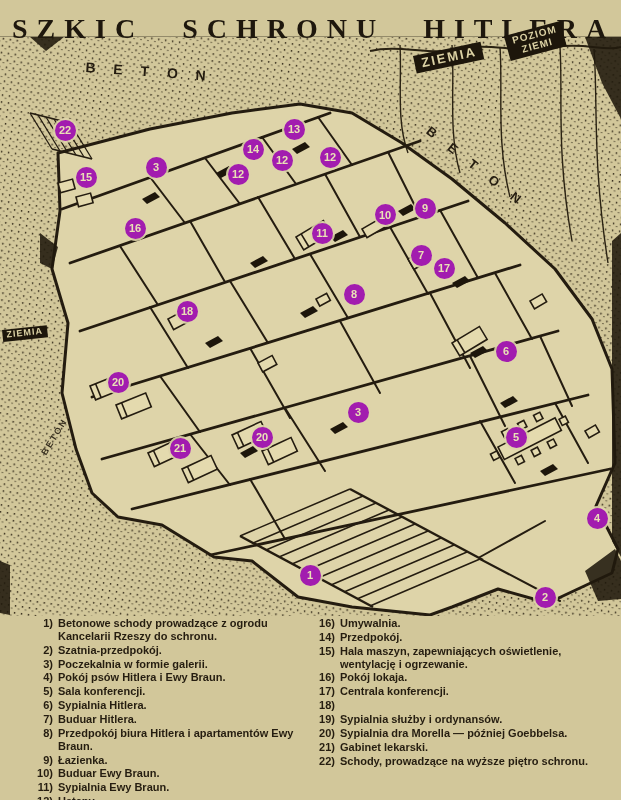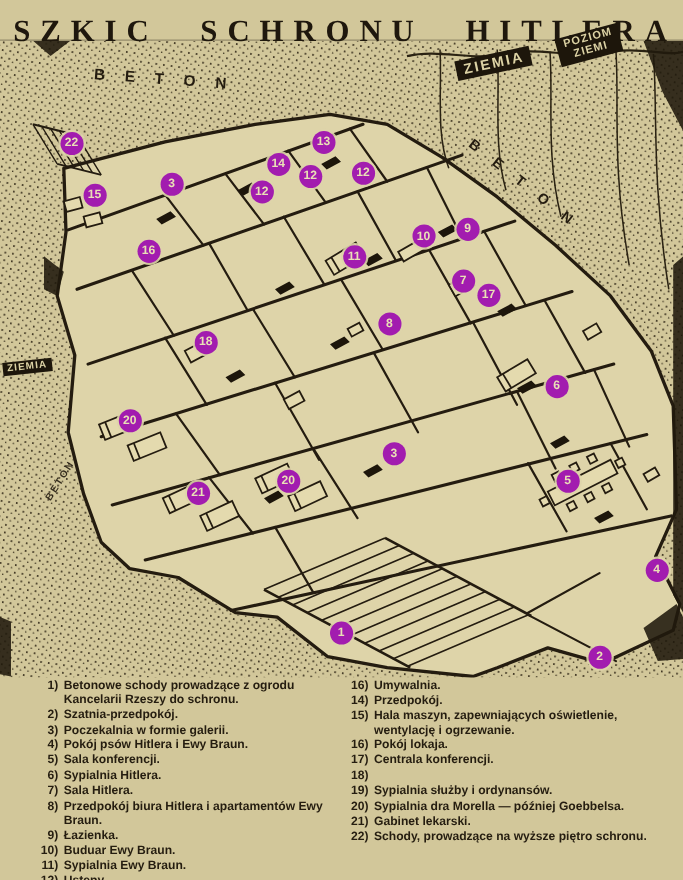--- a/index.html
+++ b/index.html
@@ -236,21 +236,21 @@
         <li class="item">
           <span class="num">5)</span>
           <span class="txt">Sala konferencji.</span>
         </li>
         <li class="item">
           <span class="num">6)</span>
           <span class="txt">Sypialnia Hitlera.</span>
         </li>
         <li class="item">
           <span class="num">7)</span>
-          <span class="txt">Sala Hitlera.</span>
+          <span class="txt">Buduar Hitlera.</span>
         </li>
         <li class="item">
           <span class="num">8)</span>
           <span class="txt">Przedpokój biura Hitlera i apartamentów Ewy Braun.</span>
         </li>
         <li class="item">
           <span class="num">9)</span>
           <span class="txt">Łazienka.</span>
         </li>
         <li class="item">

